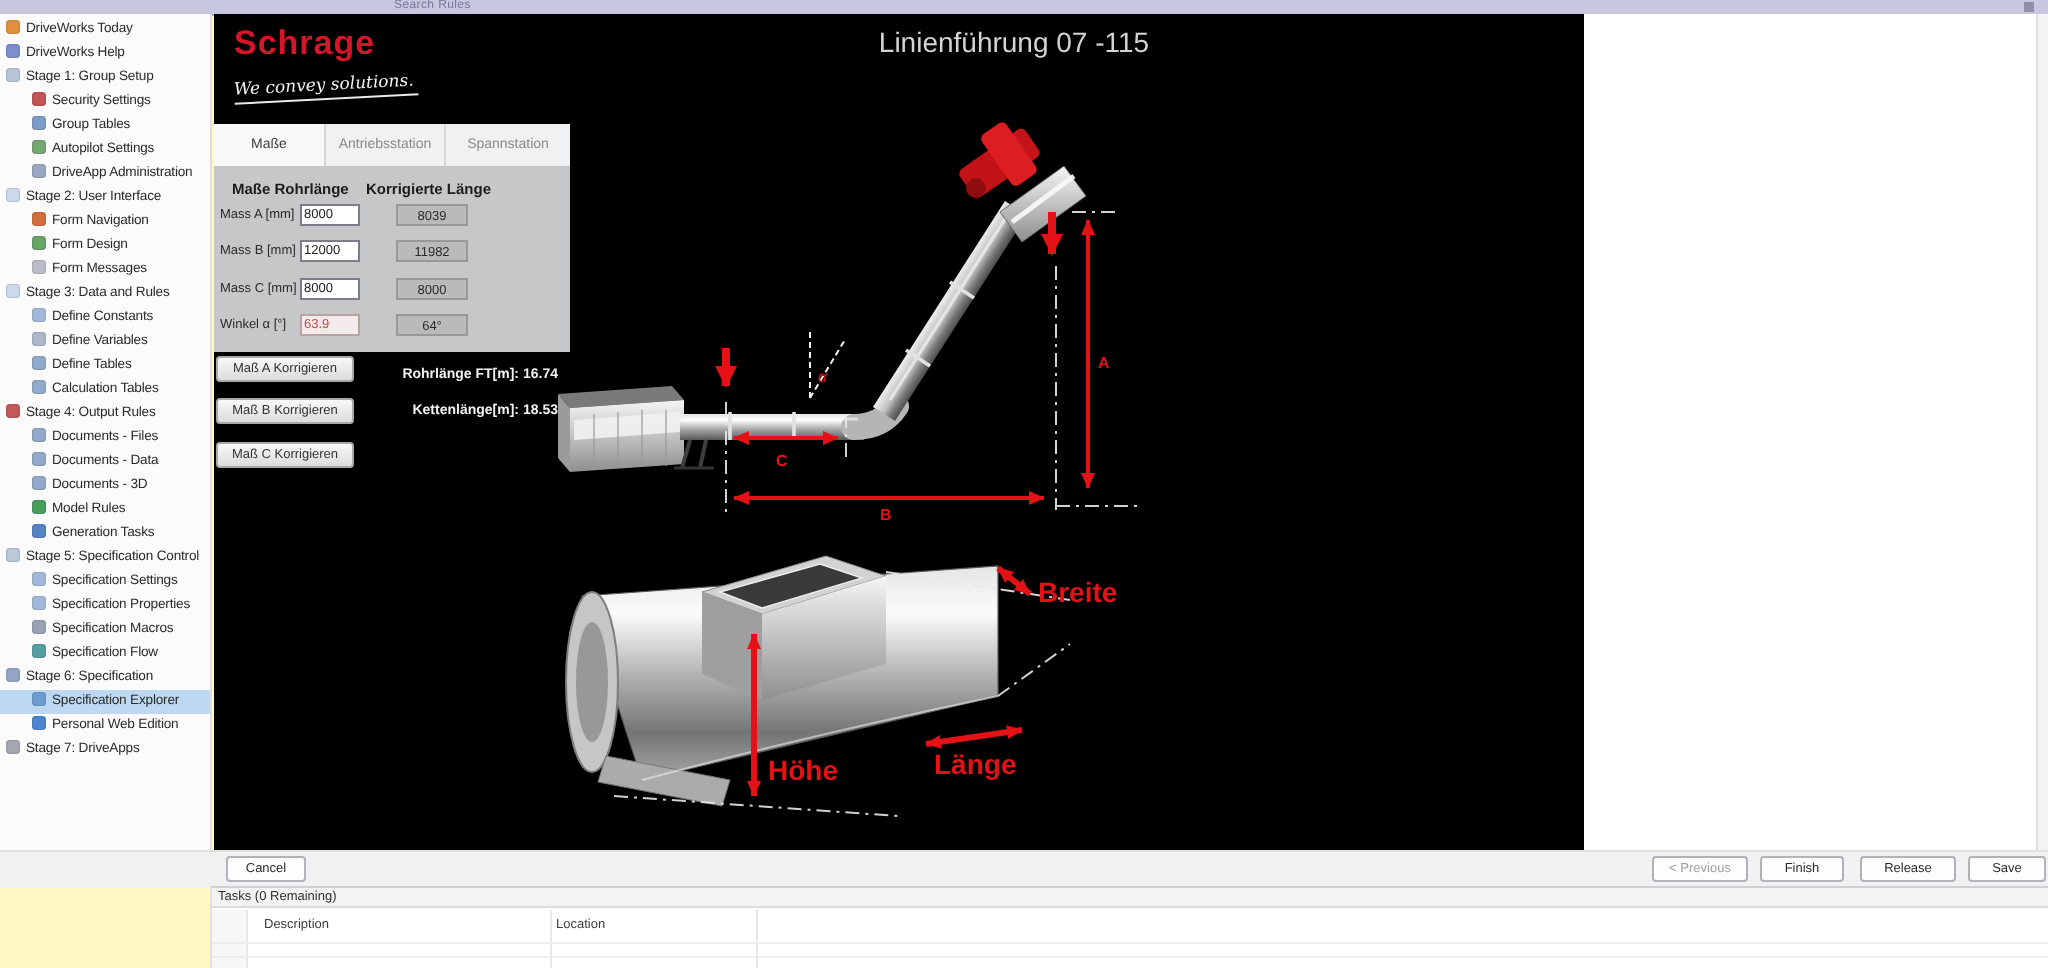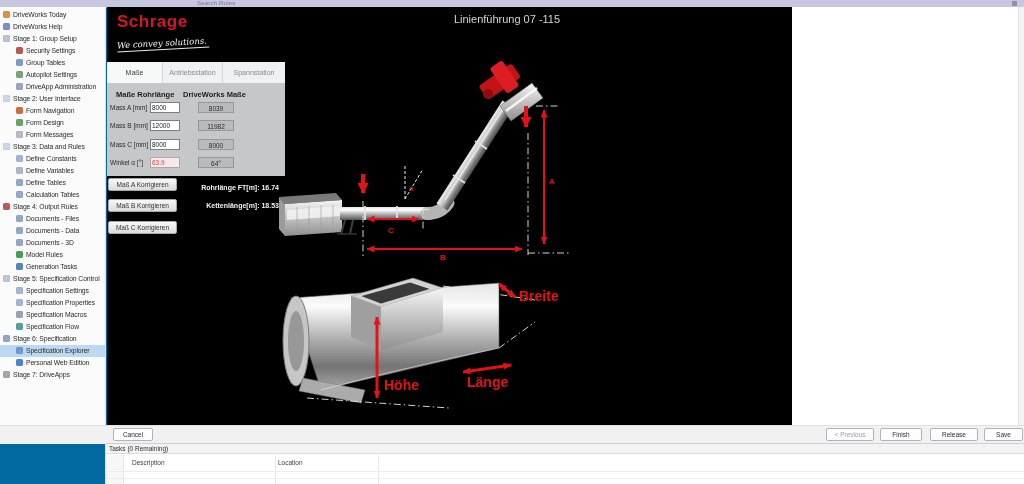--- a/index.html
+++ b/index.html
@@ -1,38 +1,38 @@
 <!DOCTYPE html>
 <html><head>
 <meta charset="utf-8">
 <style>
   html,body{margin:0;padding:0;}
   body{font-family:"Liberation Sans",sans-serif;background:#e8e8ec;}
-  #page{position:relative;width:1024px;height:484px;background:#0369a1;overflow:hidden;}
+  #page{position:relative;width:1024px;height:484px;background:#fef9c3;overflow:hidden;}
 
   
   .topstrip{position:absolute;left:0;top:0;width:1024px;height:7px;background:#c7c7e0;border-bottom:1px solid #a9a9c6;overflow:hidden;}
   .search-hint{position:absolute;left:197px;top:0px;font-size:6px;color:#77779a;letter-spacing:.2px;}
   .strip-dot{position:absolute;left:1012px;top:1px;width:5px;height:5px;background:#8f8fa8;}
 
   
   .sidebar{position:absolute;left:0;top:7px;width:105px;height:418px;background:#fbfbfc;border-right:1px solid #dddde2;overflow:hidden;}
   .tree{position:absolute;left:0;top:2px;width:105px;}
   .tree-item{position:relative;height:12px;line-height:12px;white-space:nowrap;overflow:hidden;font-size:6.8px;color:#2b2b2b;letter-spacing:-.1px;}
   .tree-item.lv0{padding-left:3px;}
   .tree-item.lv1{padding-left:16px;}
   .tree-item.selected{background:#bcd8f2;}
   .tree-icon{display:inline-block;width:7px;height:7px;border-radius:2px;margin-right:3px;vertical-align:-1px;box-shadow:inset 0 0 1px rgba(0,0,0,.35);}
 
   
   .mainpanel{position:absolute;left:107px;top:7px;width:685px;height:418px;background:#000;}
   .brand{position:absolute;left:10px;top:5px;}
   .brand-name{font-size:17px;font-weight:bold;color:#d41628;letter-spacing:.5px;}
   .brand-tagline{display:inline-block;margin-top:2px;font-family:"DejaVu Serif",serif;font-style:italic;font-size:8.5px;color:#f4f4f4;border-bottom:1px solid #e9e9e9;padding:0 2px 1px 0;transform:rotate(-3deg);}
-  .vtitle{position:absolute;left:270px;top:6px;width:260px;text-align:center;font-size:11px;color:#d4d4d4;}
+  .vtitle{position:absolute;left:270px;top:6px;width:260px;text-align:center;font-size:14px;color:#d4d4d4;}
 
   
   .formpanel{position:absolute;left:0px;top:55px;width:178px;height:114px;background:#c6c7c9;}
   .tabstrip{position:absolute;left:0;top:0;width:178px;height:21px;background:#f0f1f2;display:flex;}
   .tab{height:21px;line-height:21px;text-align:center;font-size:7px;color:#8a8a8a;border-right:1px solid #d6d6d8;box-sizing:border-box;}
   .tab.active{color:#3c3c3c;background:#f7f8f8;}
   .t0{width:56px}.t1{width:60px}.t2{width:62px;border-right:none;}
   .fheader{position:absolute;top:28px;font-size:7.5px;font-weight:bold;color:#1c1c1c;}
   .fh1{left:9px;}  .fh2{left:76px;}
   .frow{position:absolute;left:0;width:178px;height:12px;}
@@ -122,21 +122,21 @@
     </div>
     <div class="vtitle">Linienführung 07 -115</div>
 
     <div class="formpanel">
       <div class="tabstrip">
         <div class="tab t0 active">Maße</div>
         <div class="tab t1">Antriebsstation</div>
         <div class="tab t2">Spannstation</div>
       </div>
       <div class="fheader fh1">Maße Rohrlänge</div>
-      <div class="fheader fh2">DriveWorks Maße</div>
+      <div class="fheader fh2">Korrigierte Länge</div>
 
       <div class="frow" style="top:40px">
         <span class="flabel">Mass A [mm]</span>
         <input class="finput" value="8000" style="">
         <span class="fcorr">8039</span>
       </div>
       <div class="frow" style="top:58px">
         <span class="flabel">Mass B [mm]</span>
         <input class="finput" value="12000" style="">
         <span class="fcorr">11982</span>

